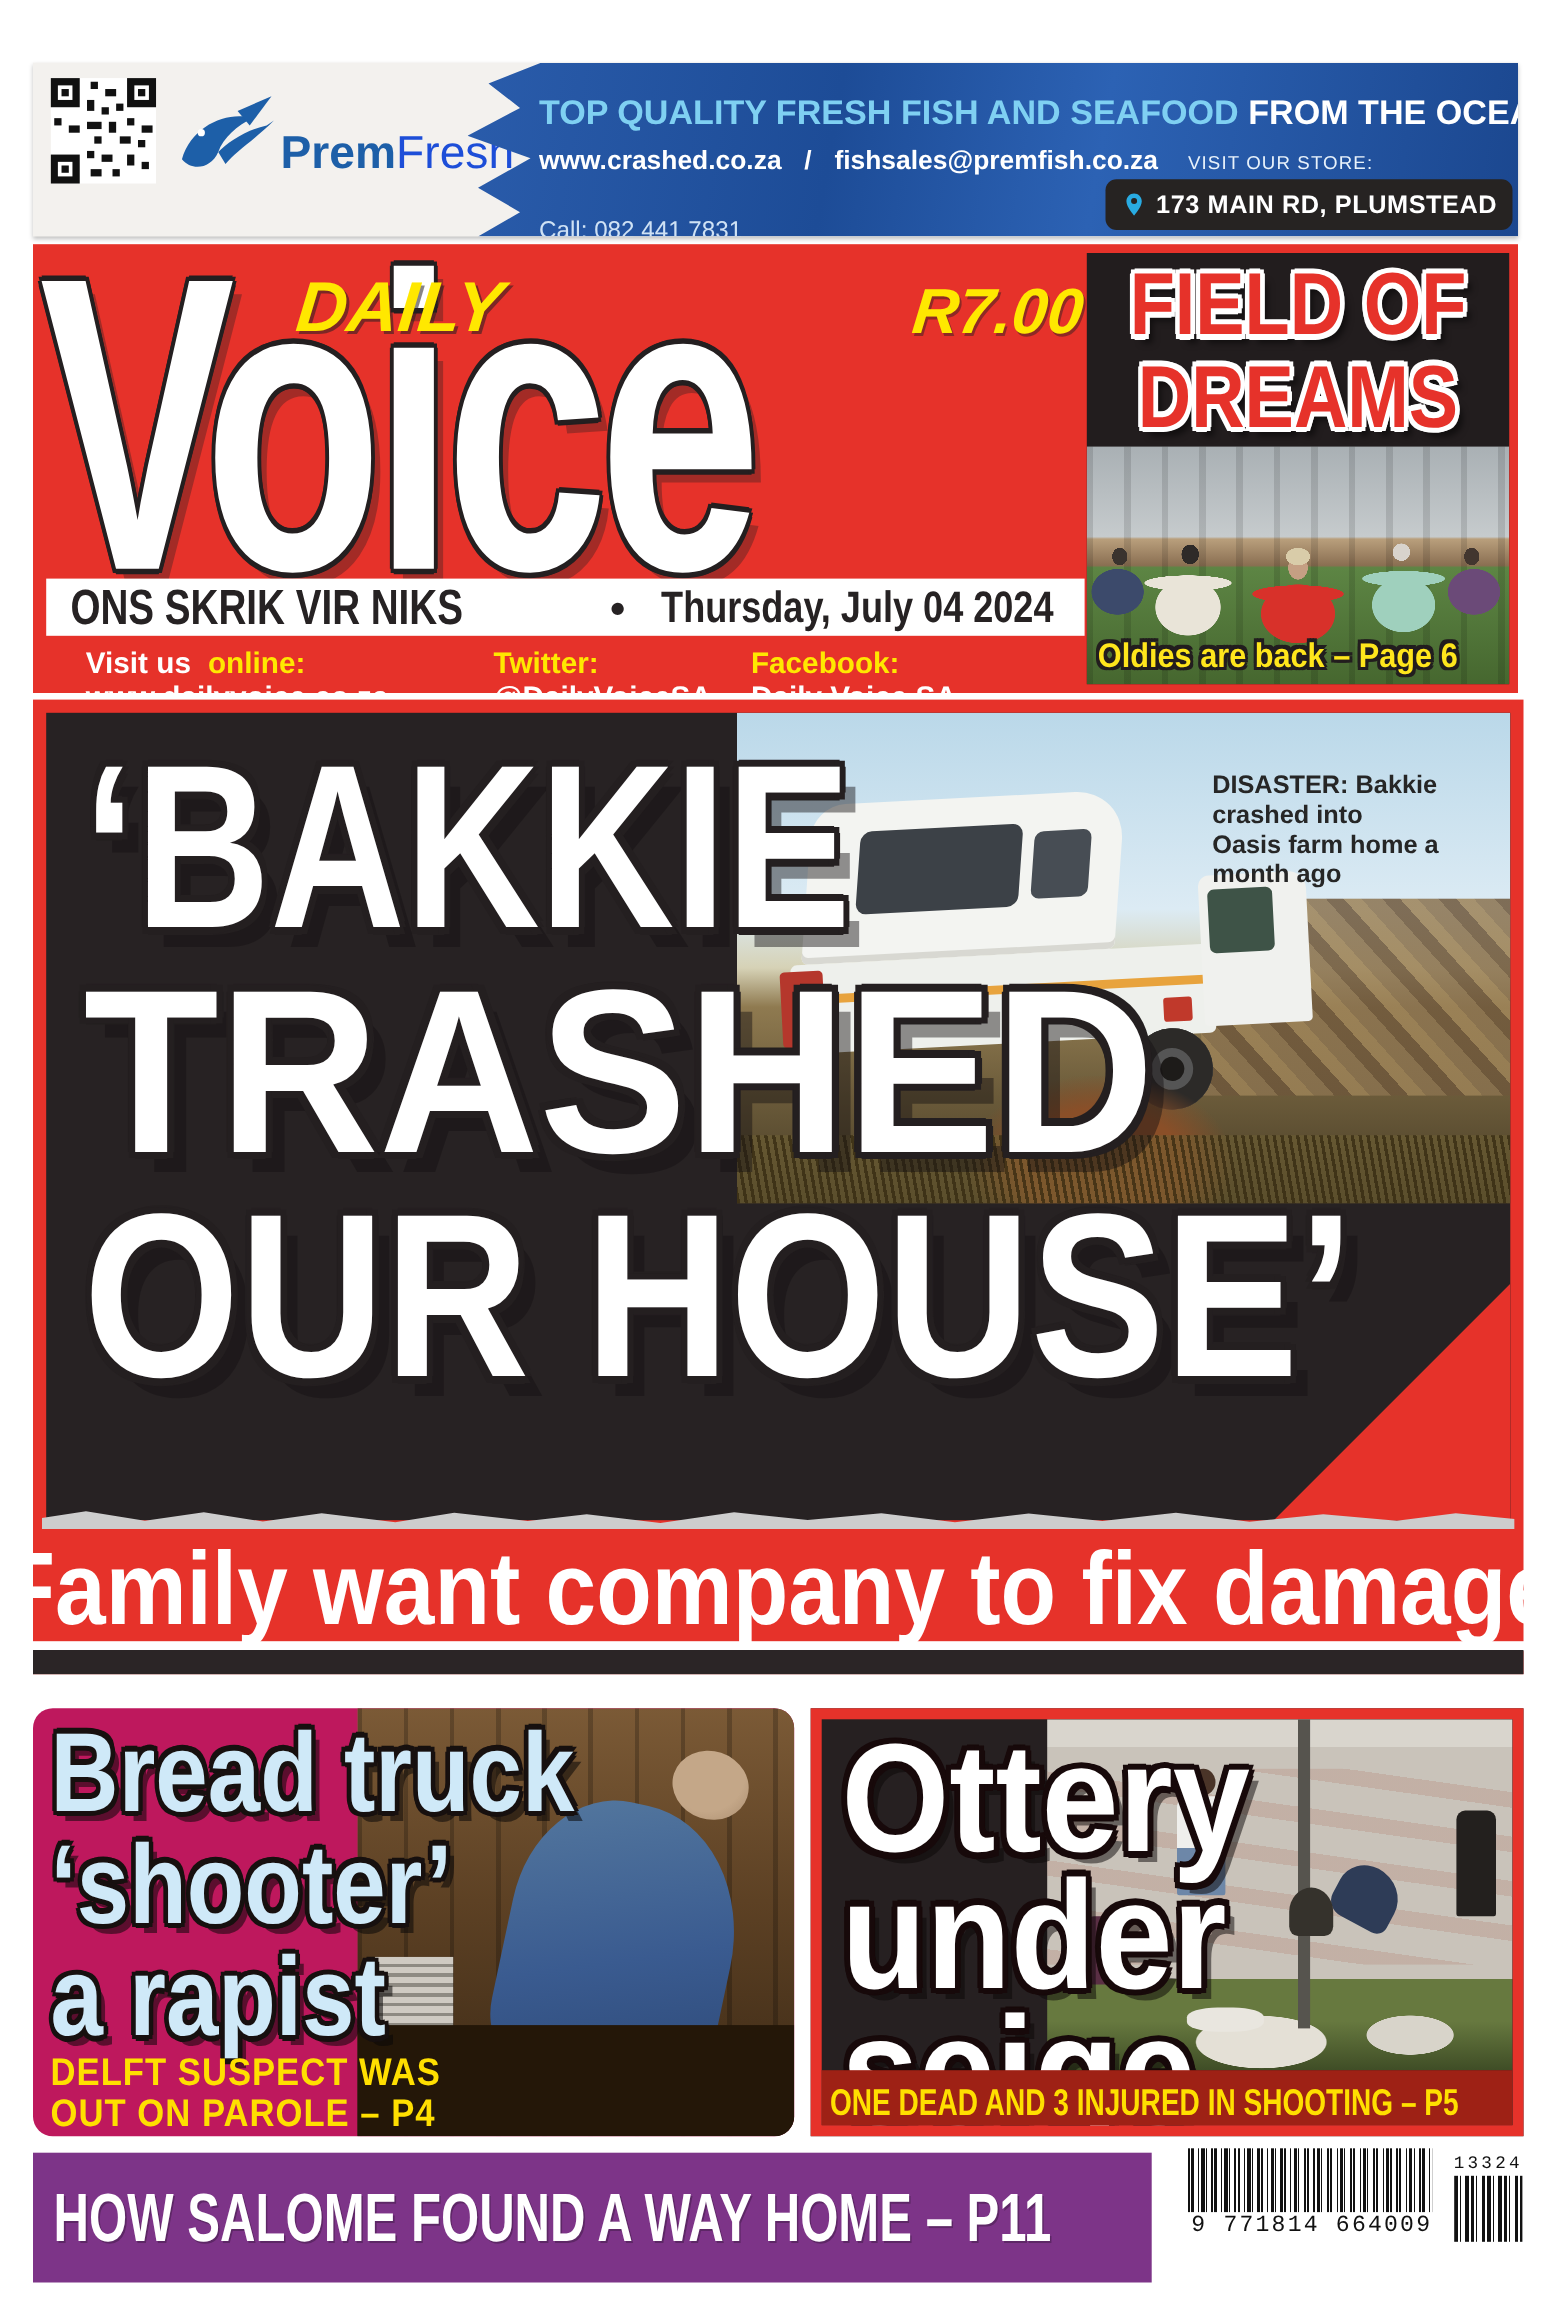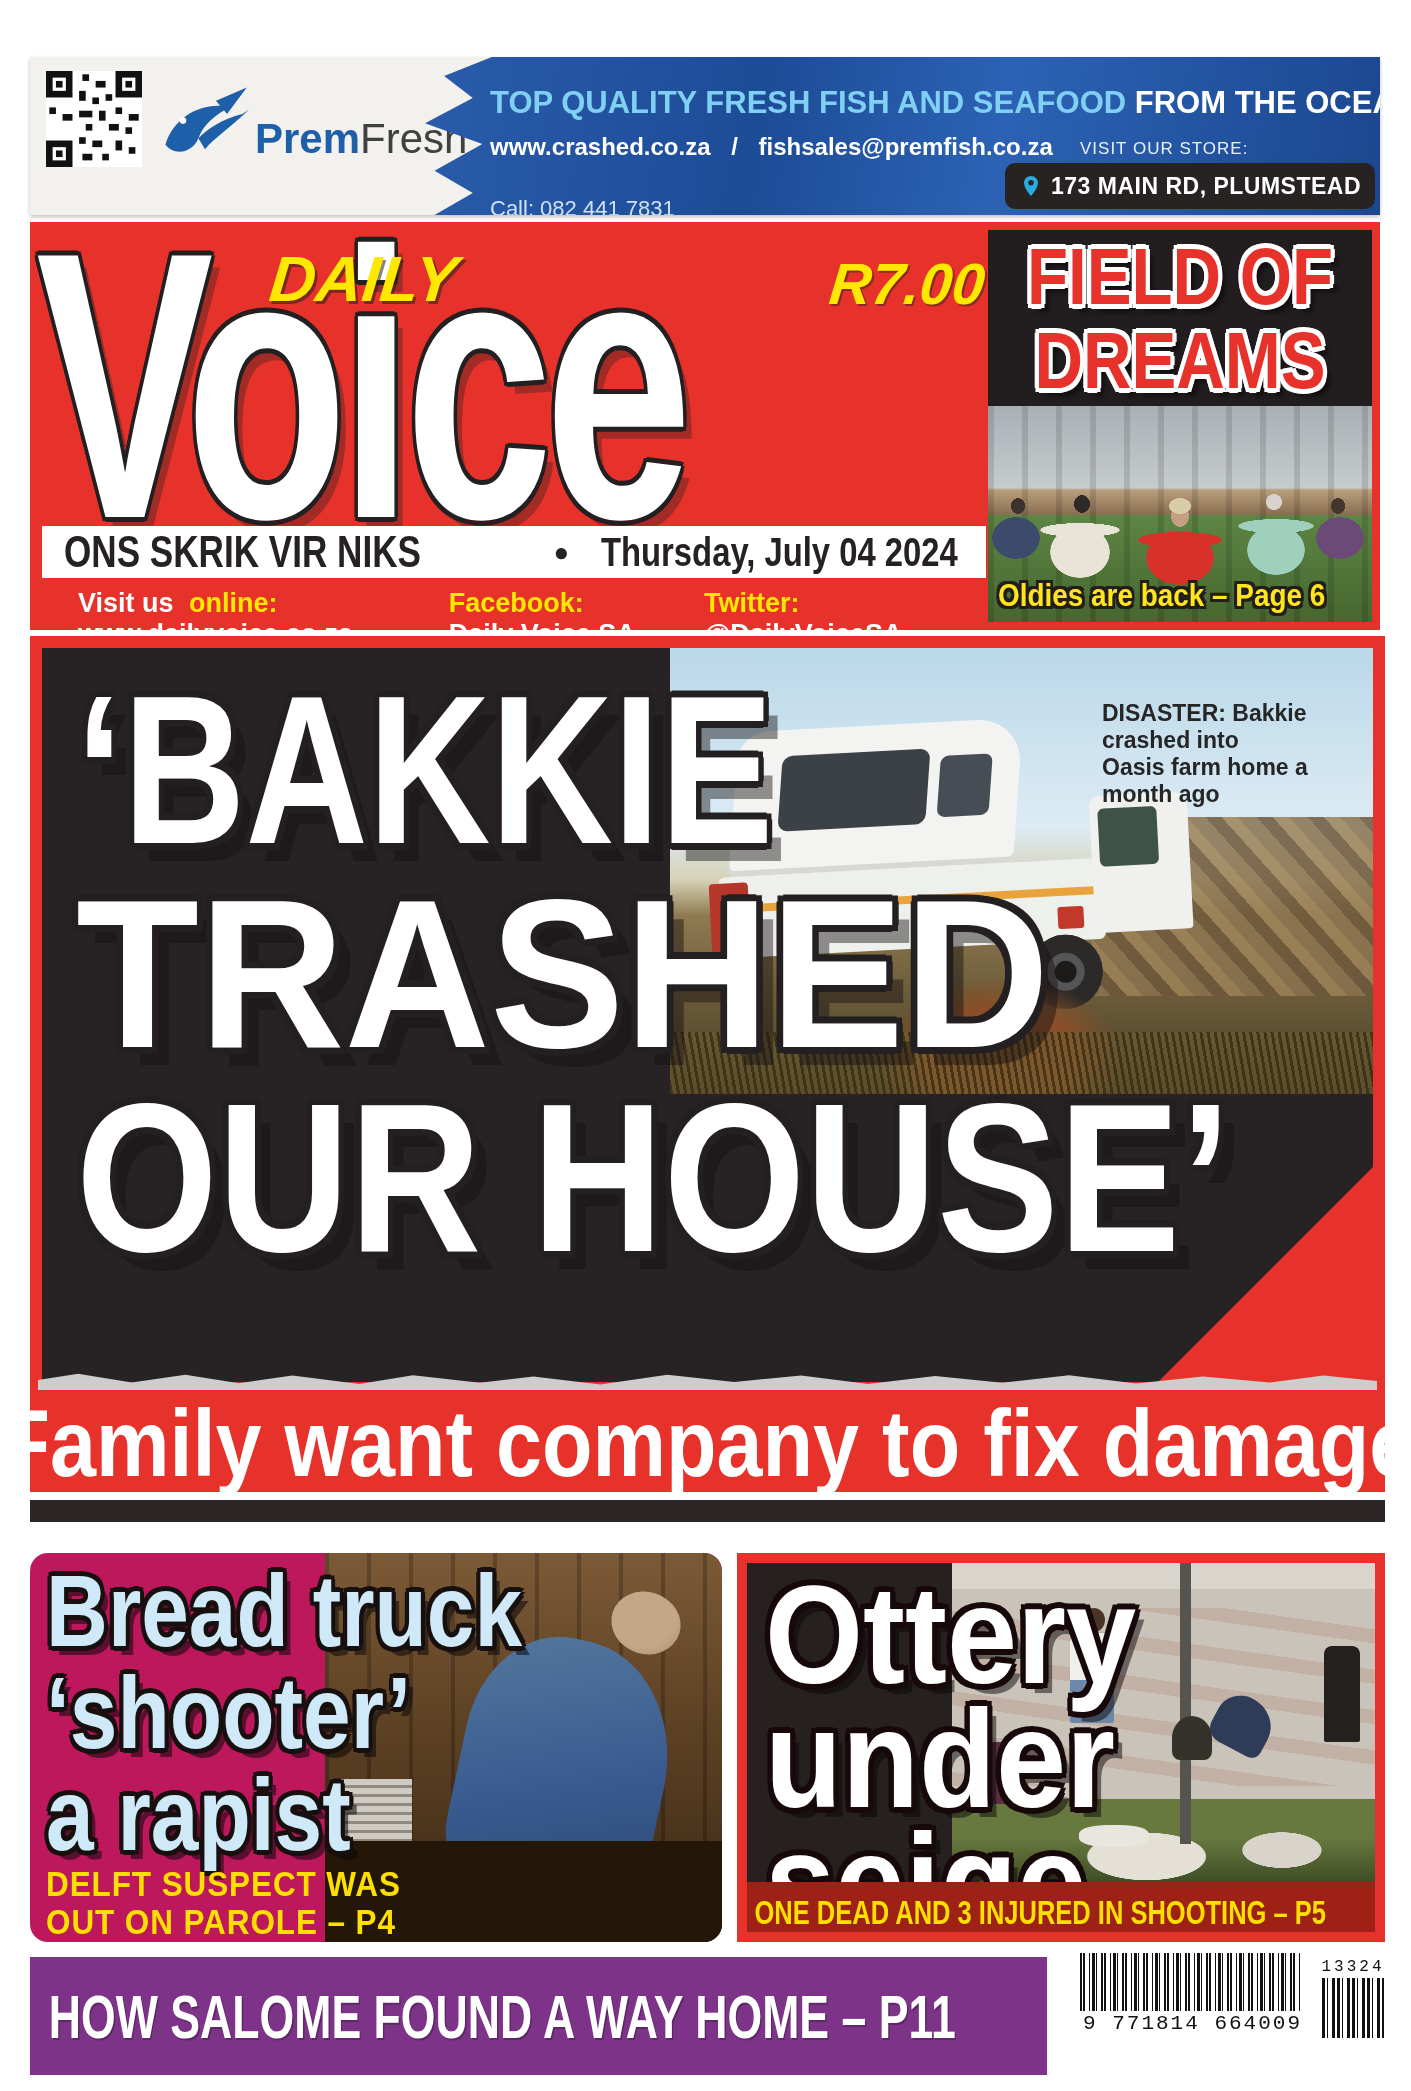--- a/index.html
+++ b/index.html
@@ -18,21 +18,21 @@
   .ad-light{color:#7fd0f2;}
   .ad-white{color:#ffffff;}
   .ad-url{position:absolute;left:65px;top:76px;font-size:24px;font-weight:bold;color:#fff;white-space:nowrap;}
   .ad-call{position:absolute;left:65px;top:110px;font-size:22px;color:#cfe2f5;margin-top:29px;}
   .ad-store-label{position:absolute;left:655px;top:82px;font-size:17px;color:#e8f2fb;letter-spacing:1px;}
   .ad-store-box{position:absolute;left:580px;top:106px;width:370px;height:46px;background:#262322;
                 border-radius:10px;display:flex;align-items:center;gap:8px;padding-left:14px;box-sizing:border-box;}
   .ad-store-box span{color:#fff;font-size:23px;font-weight:bold;letter-spacing:.5px;}
   .brandtext{position:absolute;left:225px;top:58px;font-size:42px;}
   .brandtext .p1{color:#1d5fa8;font-weight:bold;}
-  .brandtext .p2{color:#404040;}
+  .brandtext .p2{color:#1d4ed8;}
 
   
   .masthead{left:30px;top:222px;width:1350px;height:408px;background:#e6322a;}
   .voice{left:6px;top:-26px;font-size:380px;line-height:380px;font-weight:bold;color:#fff;
          letter-spacing:-12px;transform:scaleX(.70);transform-origin:left top;white-space:nowrap;
          text-shadow:-4px -4px 0 #241f20,4px -4px 0 #241f20,-4px 4px 0 #241f20,4px 4px 0 #241f20,
                      -5px 0 0 #241f20,5px 0 0 #241f20,0 5px 0 #241f20,0 -5px 0 #241f20,
                      12px 12px 0 rgba(36,31,32,.35);}
   .daily{left:240px;top:20px;font-size:64px;font-weight:bold;font-style:italic;color:#ffe800;
          transform:skewX(-6deg);text-shadow:3px 3px 0 rgba(36,31,32,.55);}
@@ -263,26 +263,26 @@
       <span class="mdate sx">Thursday, July 04 2024</span>
     </div>
 
     <div class="abs socialrow">
       <span class="grp">
         <span>Visit us</span>
         <span class="ylw" style="margin-left:8px;">online:</span>
         <span>www.dailyvoice.co.za</span>
       </span>
       <span class="grp">
+        <span class="ylw">Twitter:</span>
+        <span>@DailyVoiceSA</span>
+      </span>
+      <span class="grp">
         <span class="ylw">Facebook:</span>
         <span>Daily Voice SA</span>
-      </span>
-      <span class="grp">
-        <span class="ylw">Twitter:</span>
-        <span>@DailyVoiceSA</span>
       </span>
     </div>
   </div>
 
   <div class="abs lead">
     <div class="abs lead-black">
       <div class="abs lead-photo">
         <div class="debris"></div>
         <div class="truck">
           <div class="canopy">

